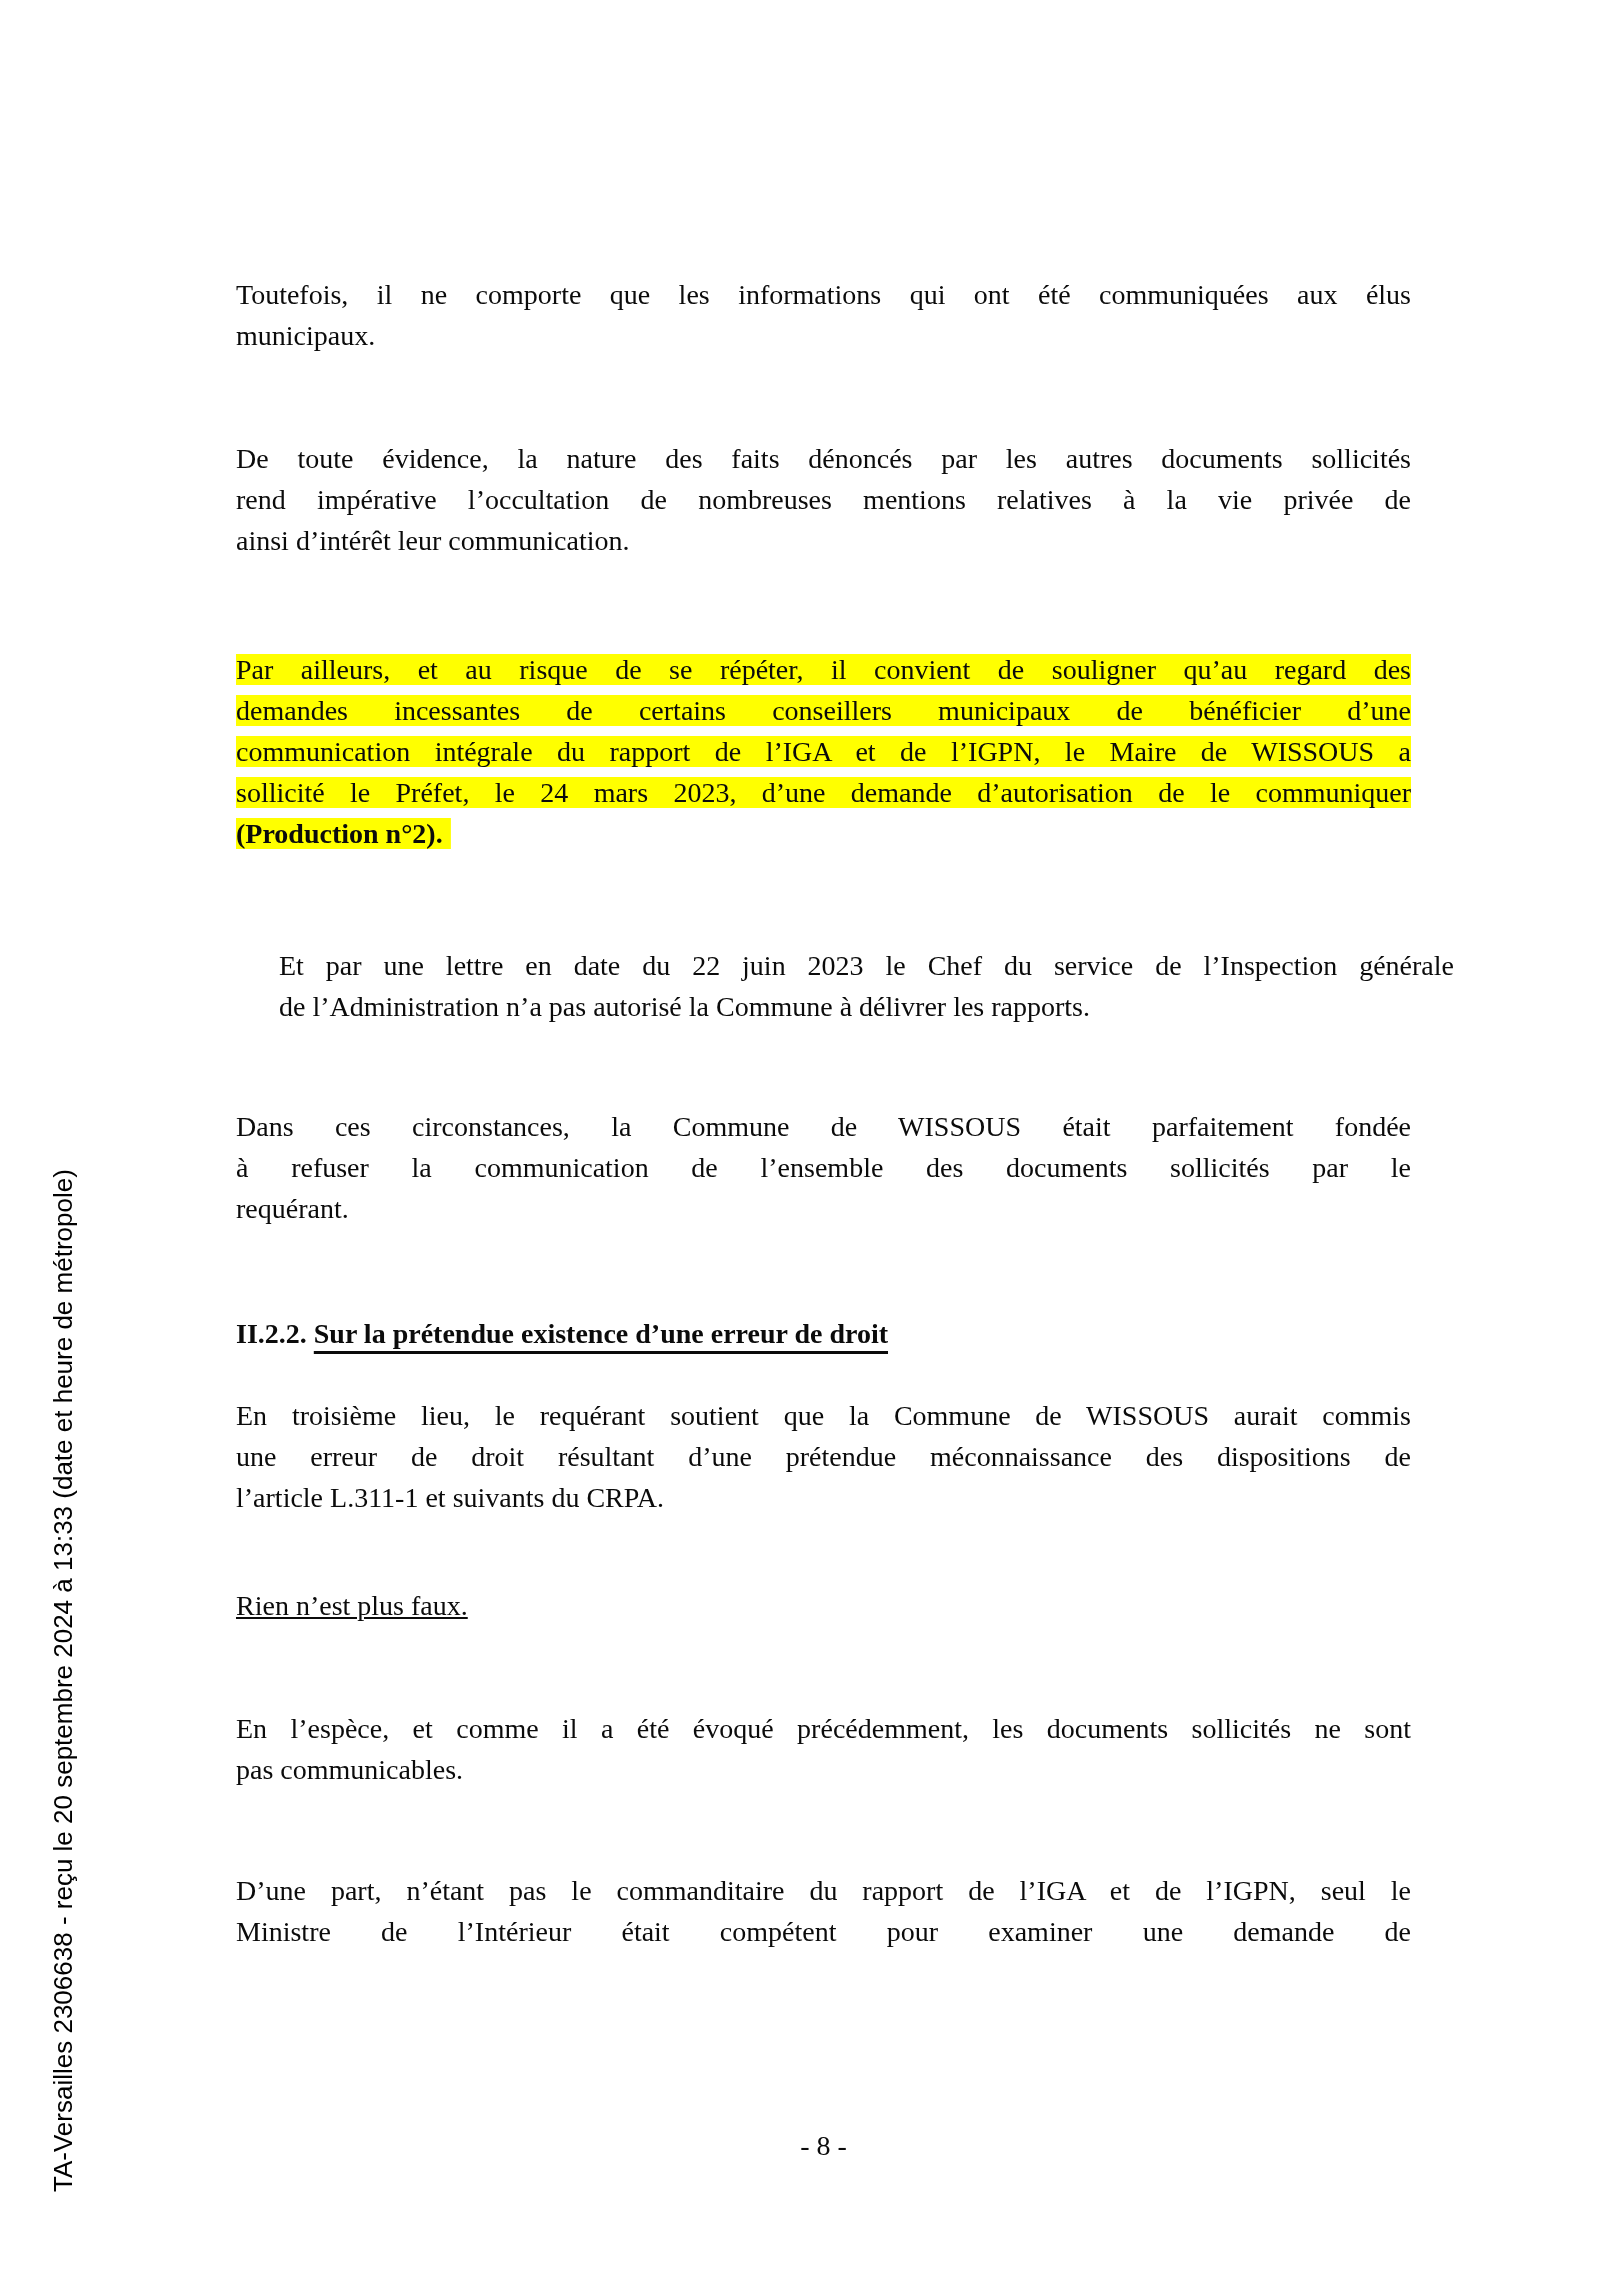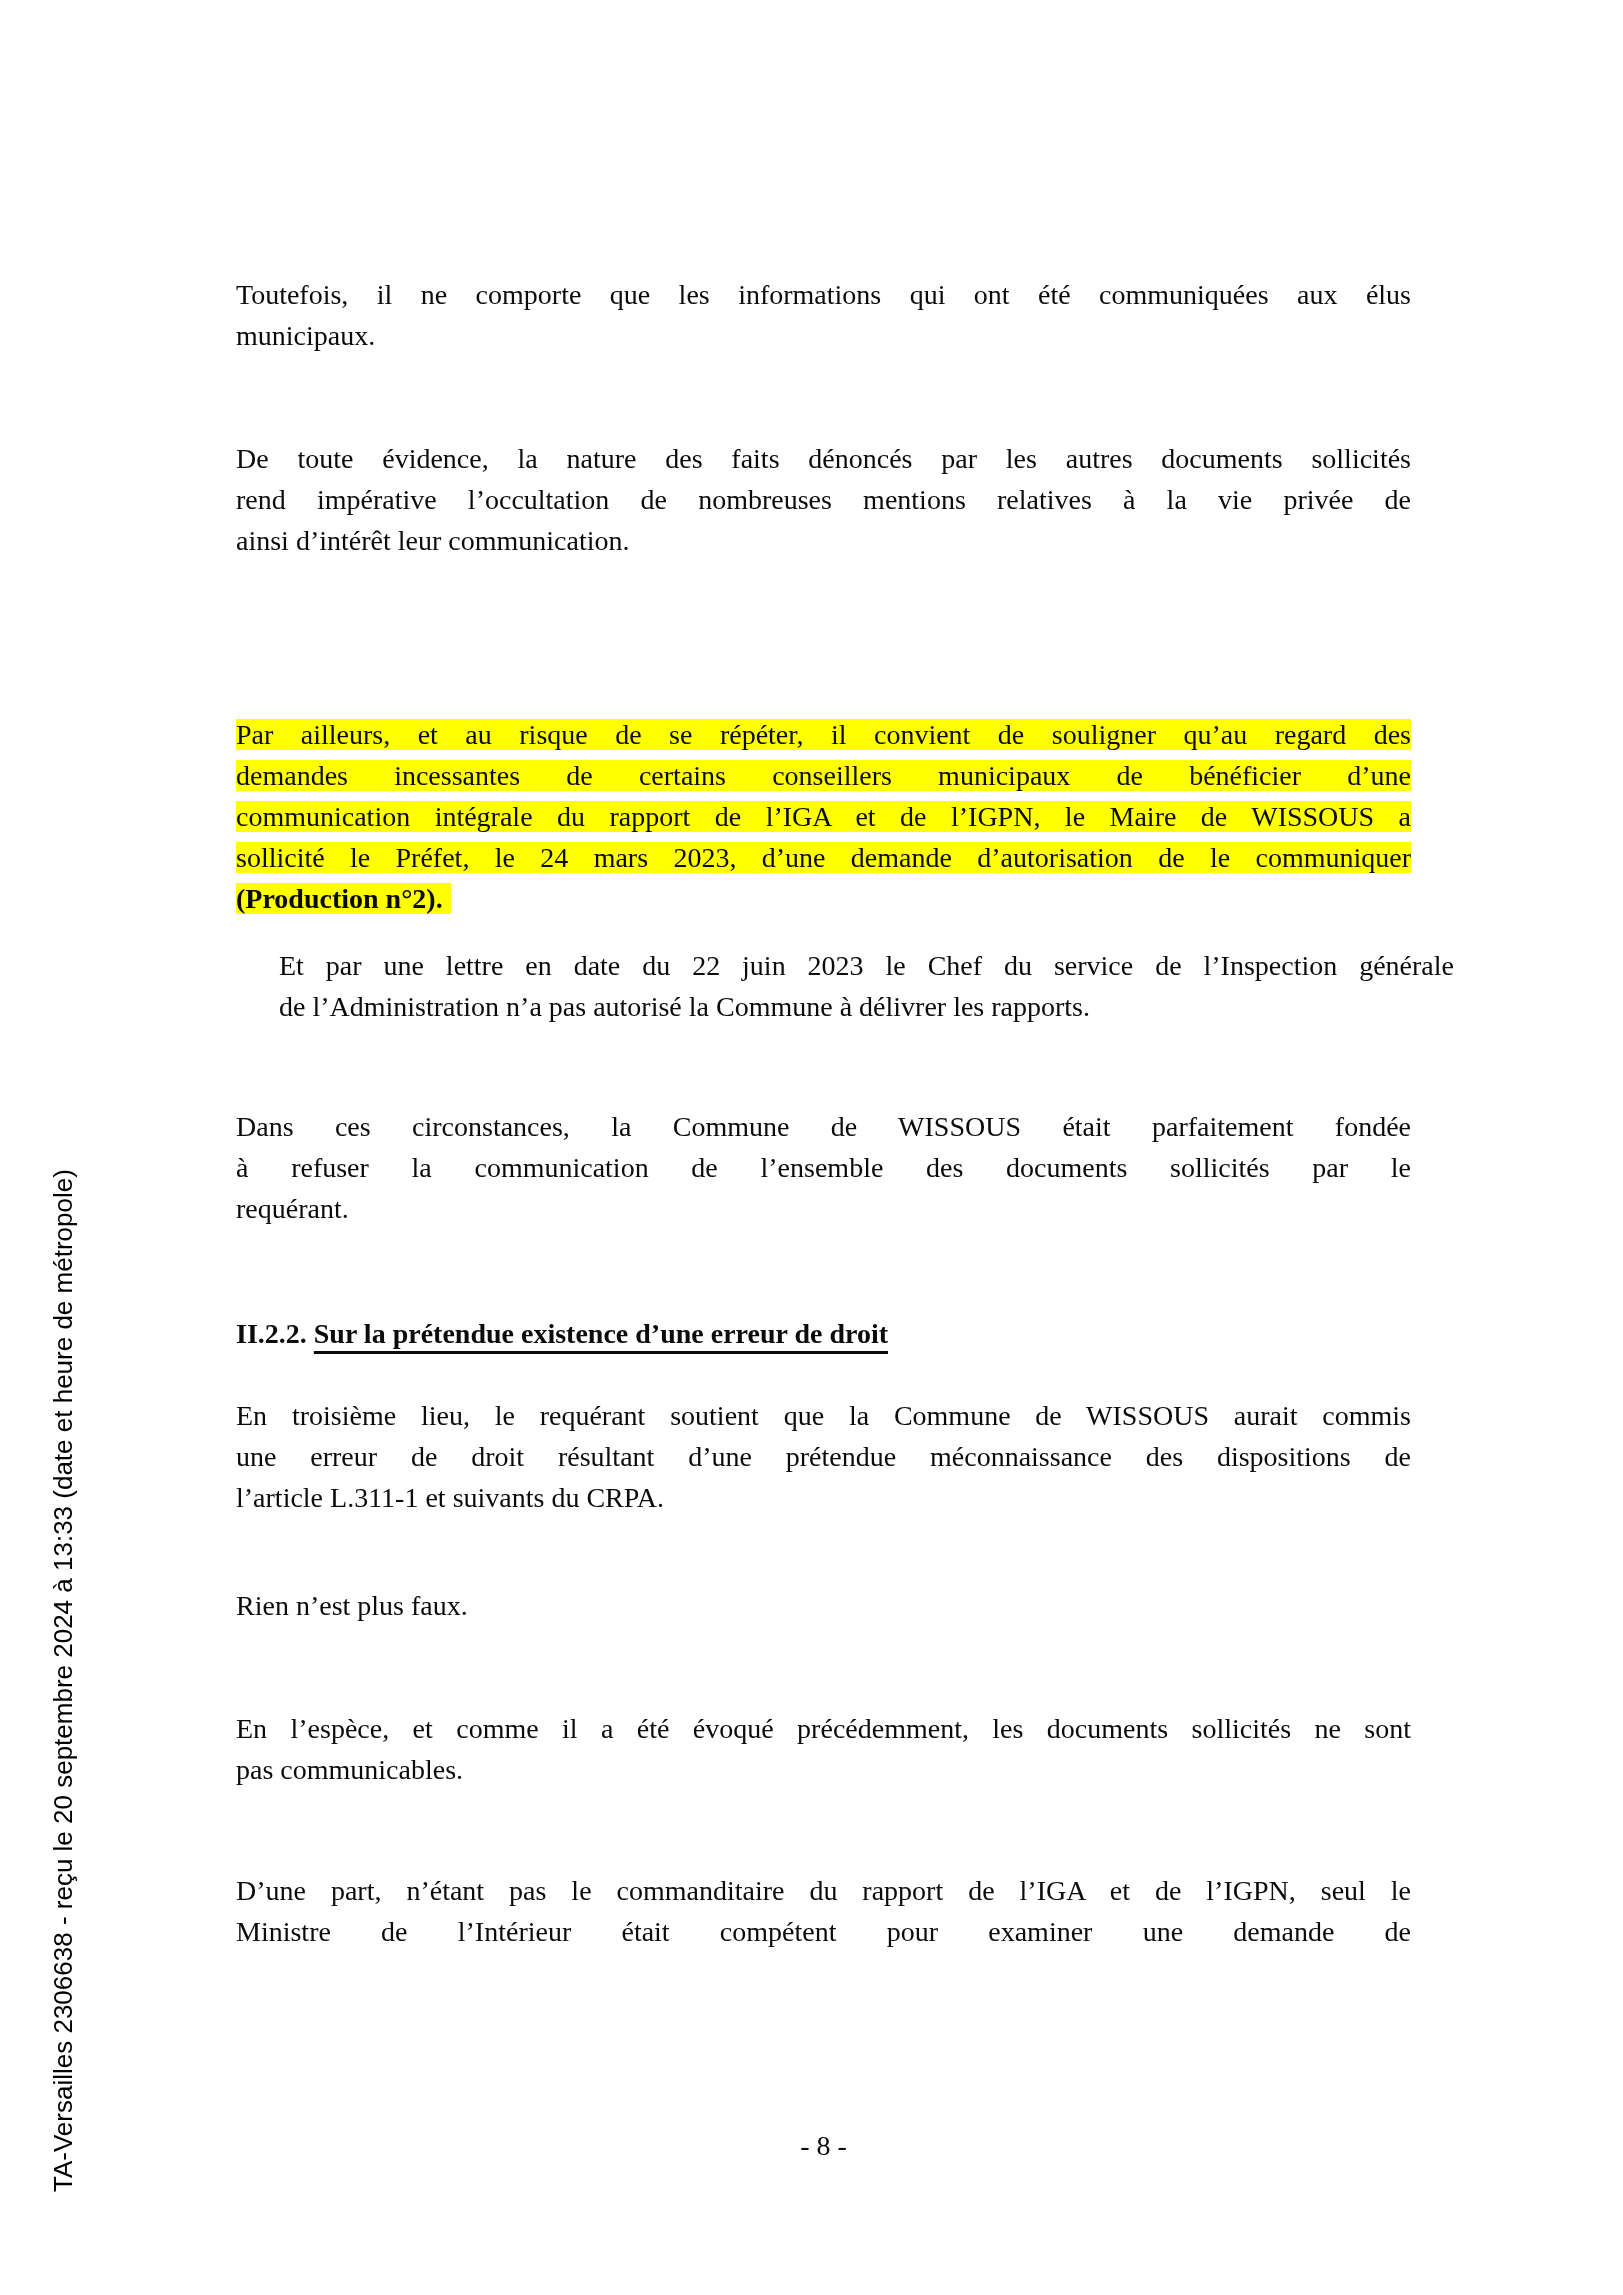--- a/index.html
+++ b/index.html
@@ -43,26 +43,26 @@
   .line.last { text-align-last: left; }
   .txt.b { font-weight: bold; }
   .txt.hl {
     background: var(--hl, #ffff00);
     box-shadow: -7.9px 0 0 var(--hl, #ffff00), 7.9px 0 0 var(--hl, #ffff00);
   }
 
   
   .para:nth-of-type(1)  { top: 274px; }
   .para:nth-of-type(2)  { top: 438px; }
-  .para:nth-of-type(3)  { top: 714px; }
+  .para:nth-of-type(3)  { top: 649px; }
   .para:nth-of-type(4)  { top: 945px; margin-left: 43px; }
   .para:nth-of-type(5)  { top: 1106px; }
   .para:nth-of-type(6)  { top: 1313px; }
   .para:nth-of-type(7)  { top: 1395px; }
-  .para:nth-of-type(8)  { top: 1585px; }
+  .para:nth-of-type(8)  { top: 1585px; text-decoration: underline; }
   .para:nth-of-type(9)  { top: 1708px; }
   .para:nth-of-type(10) { top: 1870px; }
 
   .heading { font-weight: bold; }
   .heading .line { text-align: left; text-align-last: left; }
   .heading .title {
     text-decoration: underline;
     text-decoration-thickness: 3.3px;
     text-underline-offset: 7.9px;
   }

